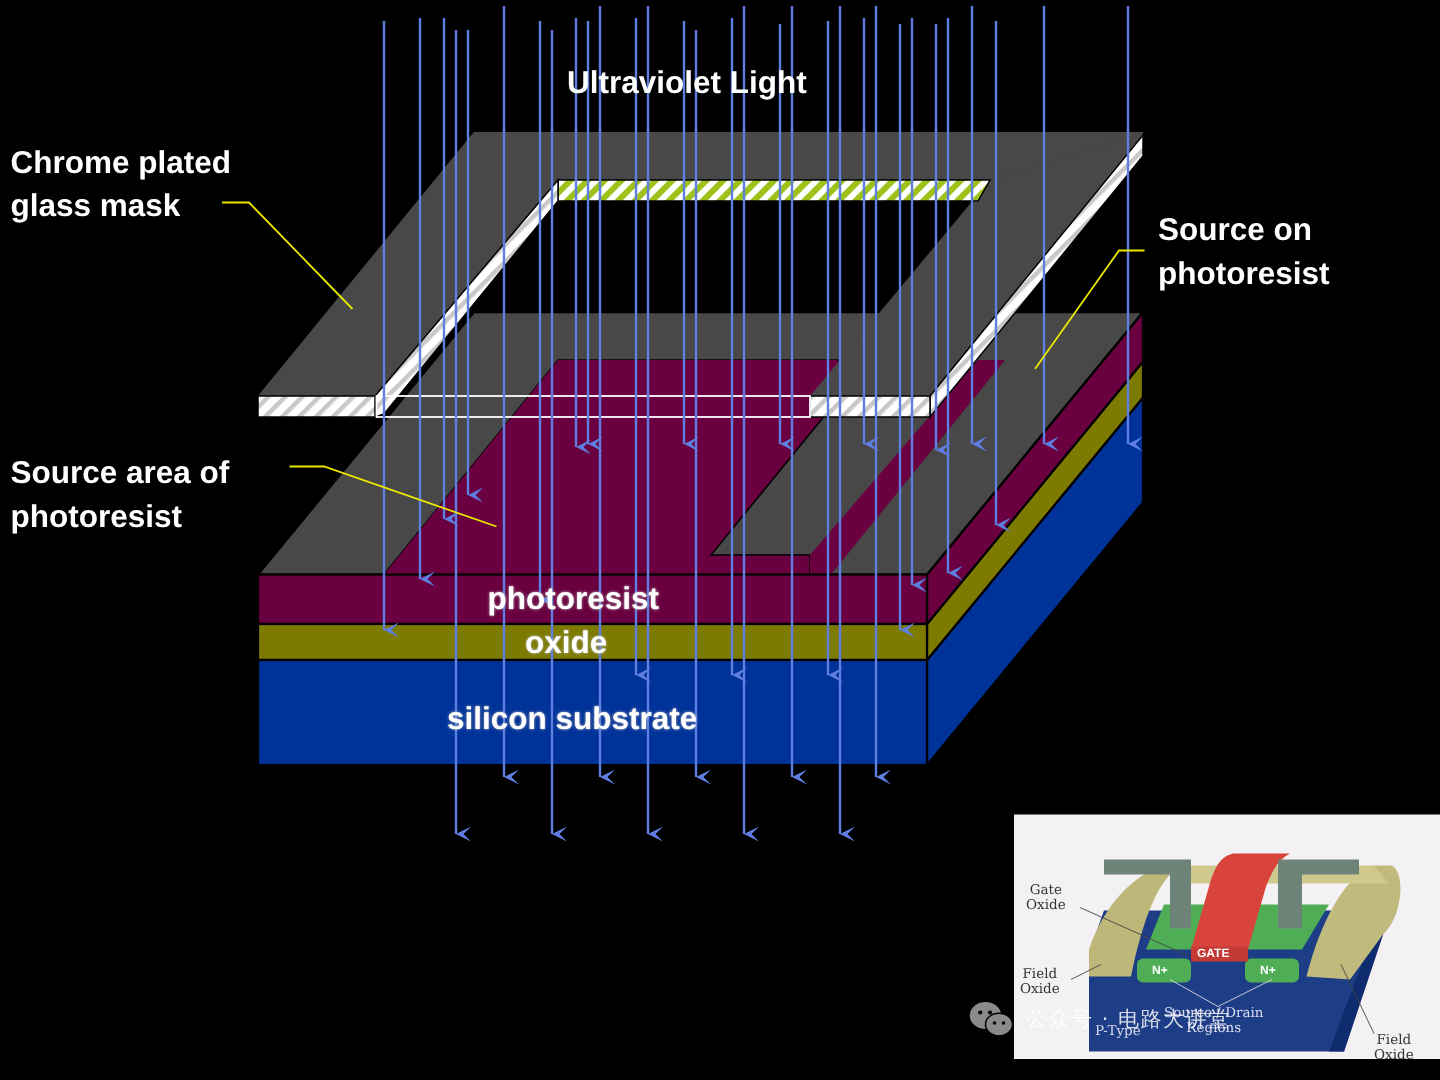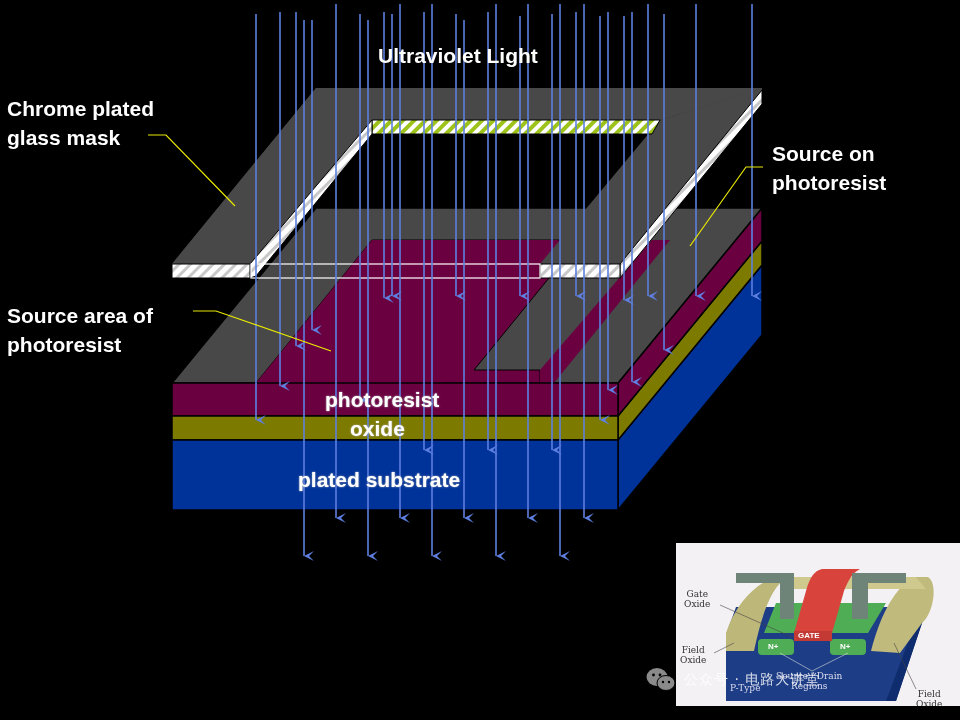--- a/index.html
+++ b/index.html
@@ -113,21 +113,21 @@
   <div class="lbl" style="left:378px; top:41px;">Ultraviolet Light</div>
   <div class="lbl" style="left:7px; top:94px;">Chrome plated
 glass mask</div>
   <div class="lbl" style="left:772px; top:139px;">Source on
 photoresist</div>
   <div class="lbl" style="left:7px; top:301px;">Source area of
 photoresist</div>
 
   <div class="layer-lbl" style="left:325px; top:388px;">photoresist</div>
   <div class="layer-lbl" style="left:350px; top:417px;">oxide</div>
-  <div class="layer-lbl" style="left:298px; top:468px;">plated substrate</div>
+  <div class="layer-lbl" style="left:298px; top:468px;">silicon substrate</div>
 
   
   <div id="inset">
     <svg width="284" height="177" viewBox="0 0 284 177">
 
       <polygon points="50,92 60,64 250,64 246,80 220,158 50,158" fill="#1d3d86"></polygon>
       <polygon points="246,62 250,60 246,80 220,158 210,158" fill="#0f2c6e"></polygon>
 
       <polygon points="88,90 100,60 210,60 192,90" fill="#4fae55"></polygon>
 

